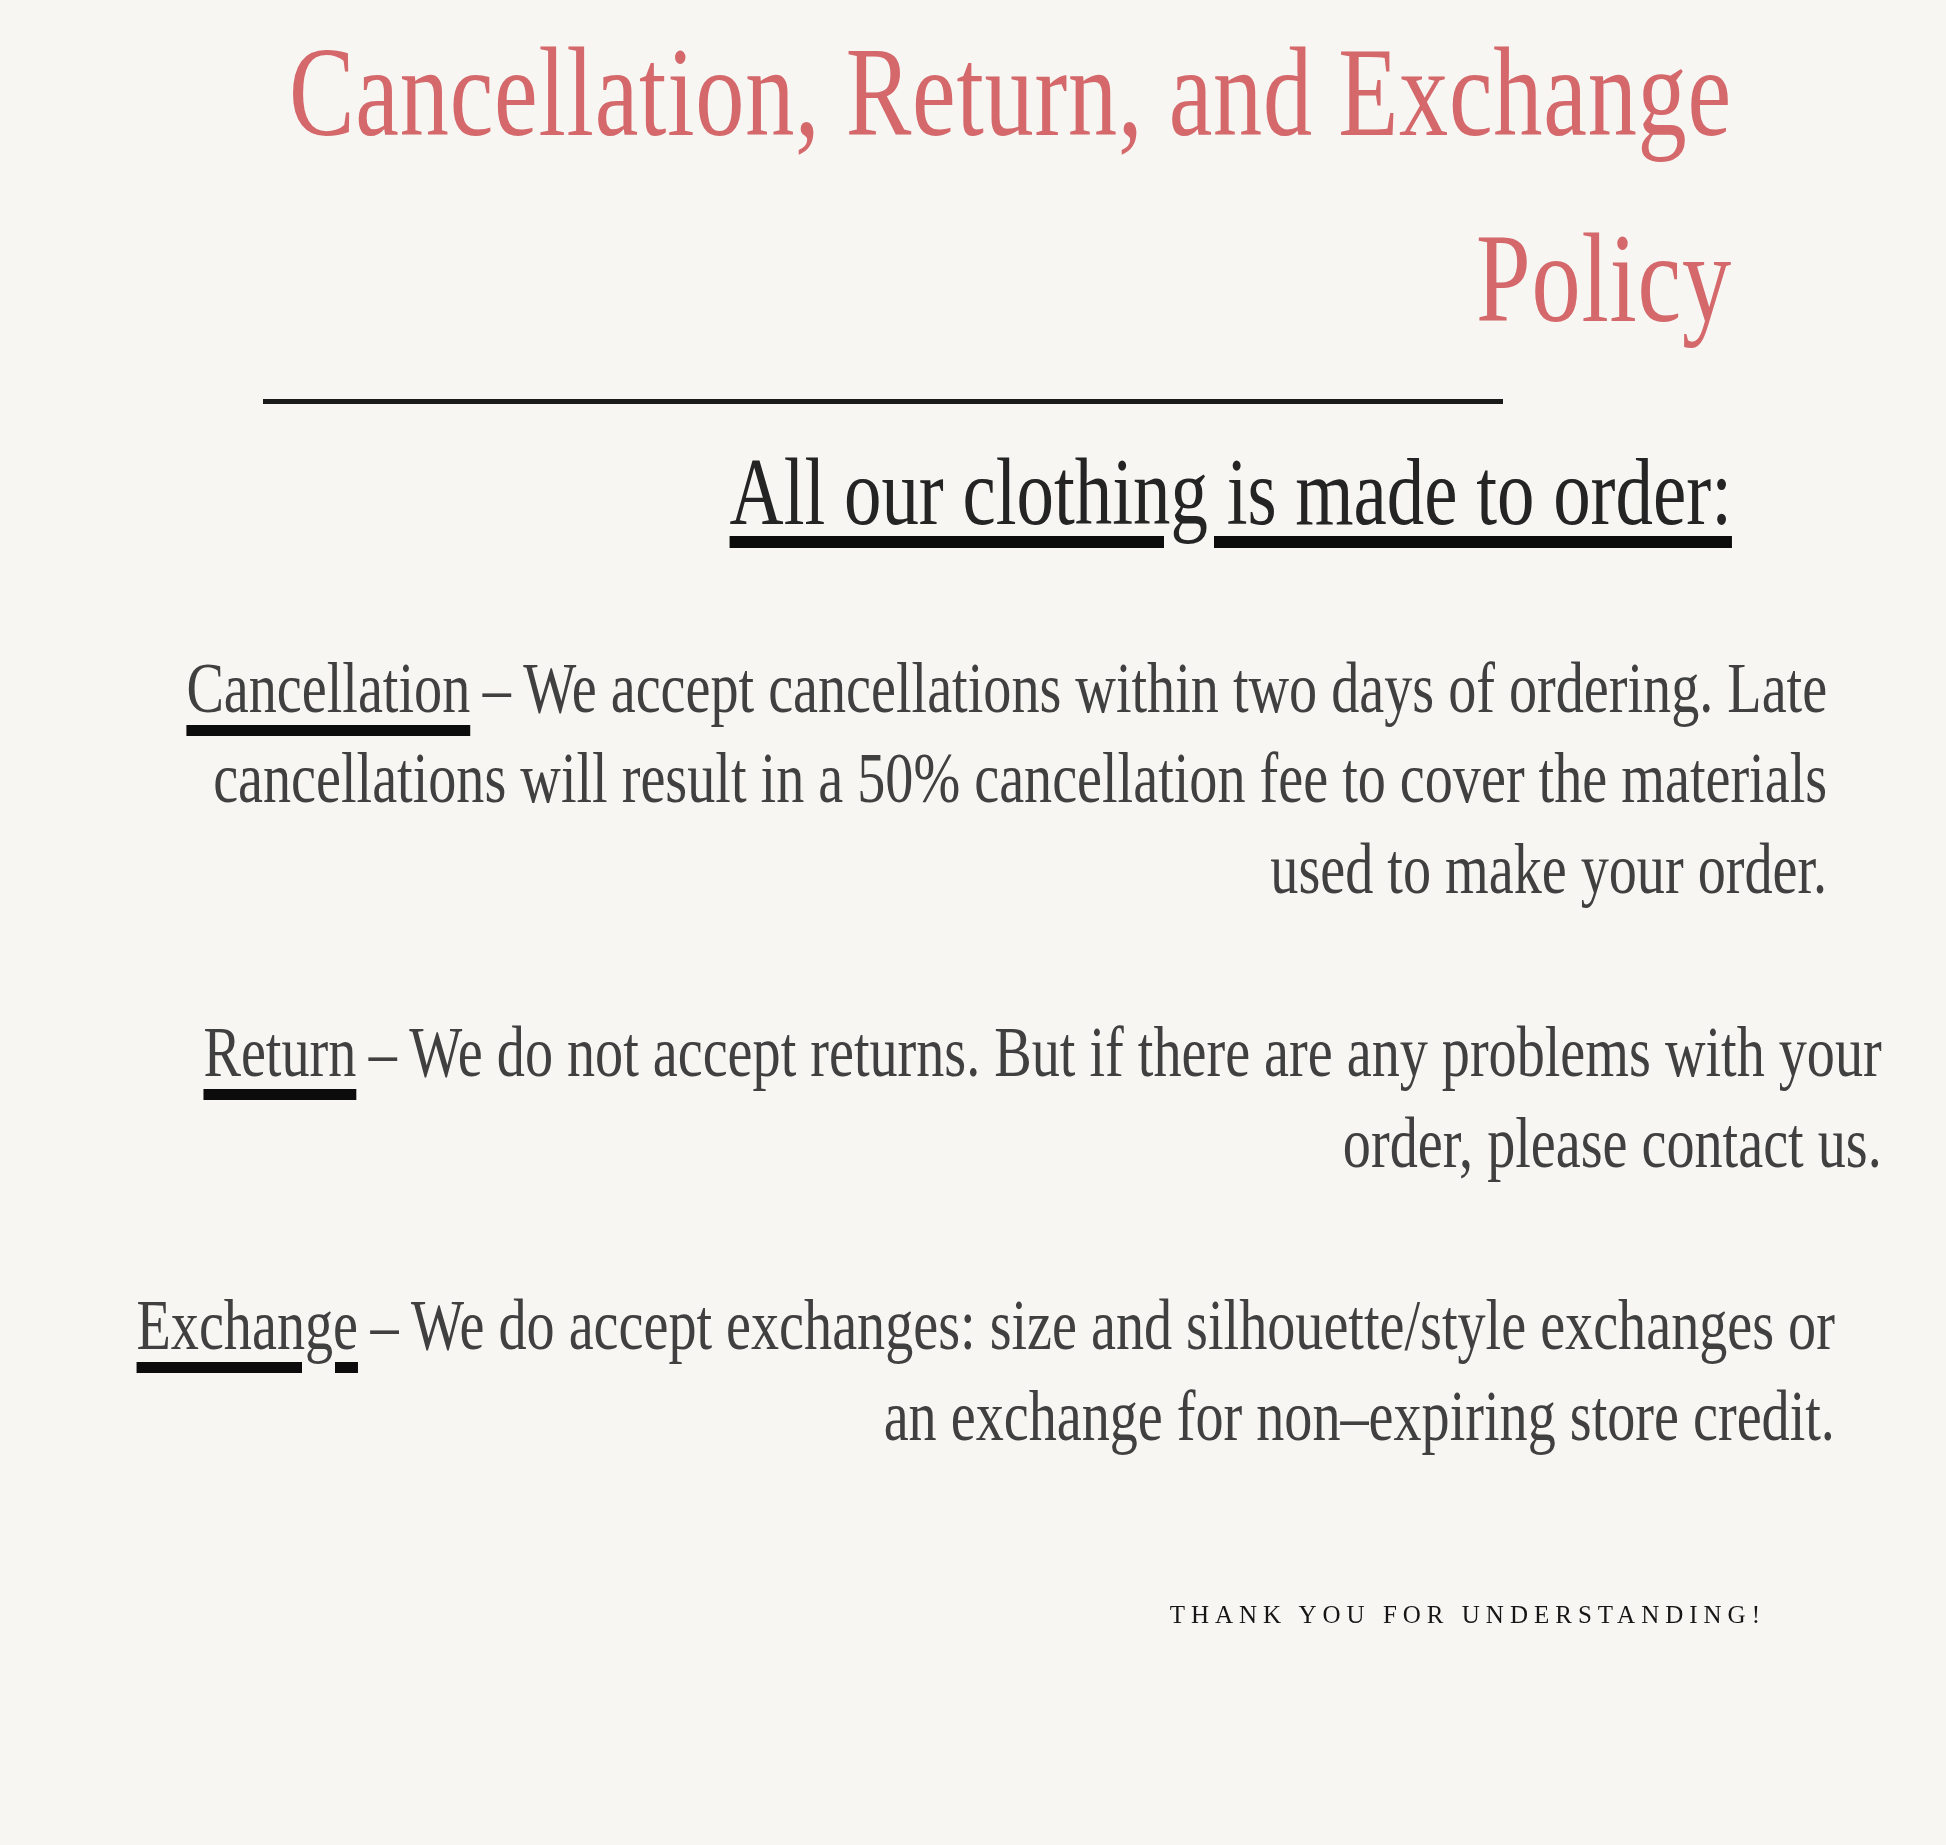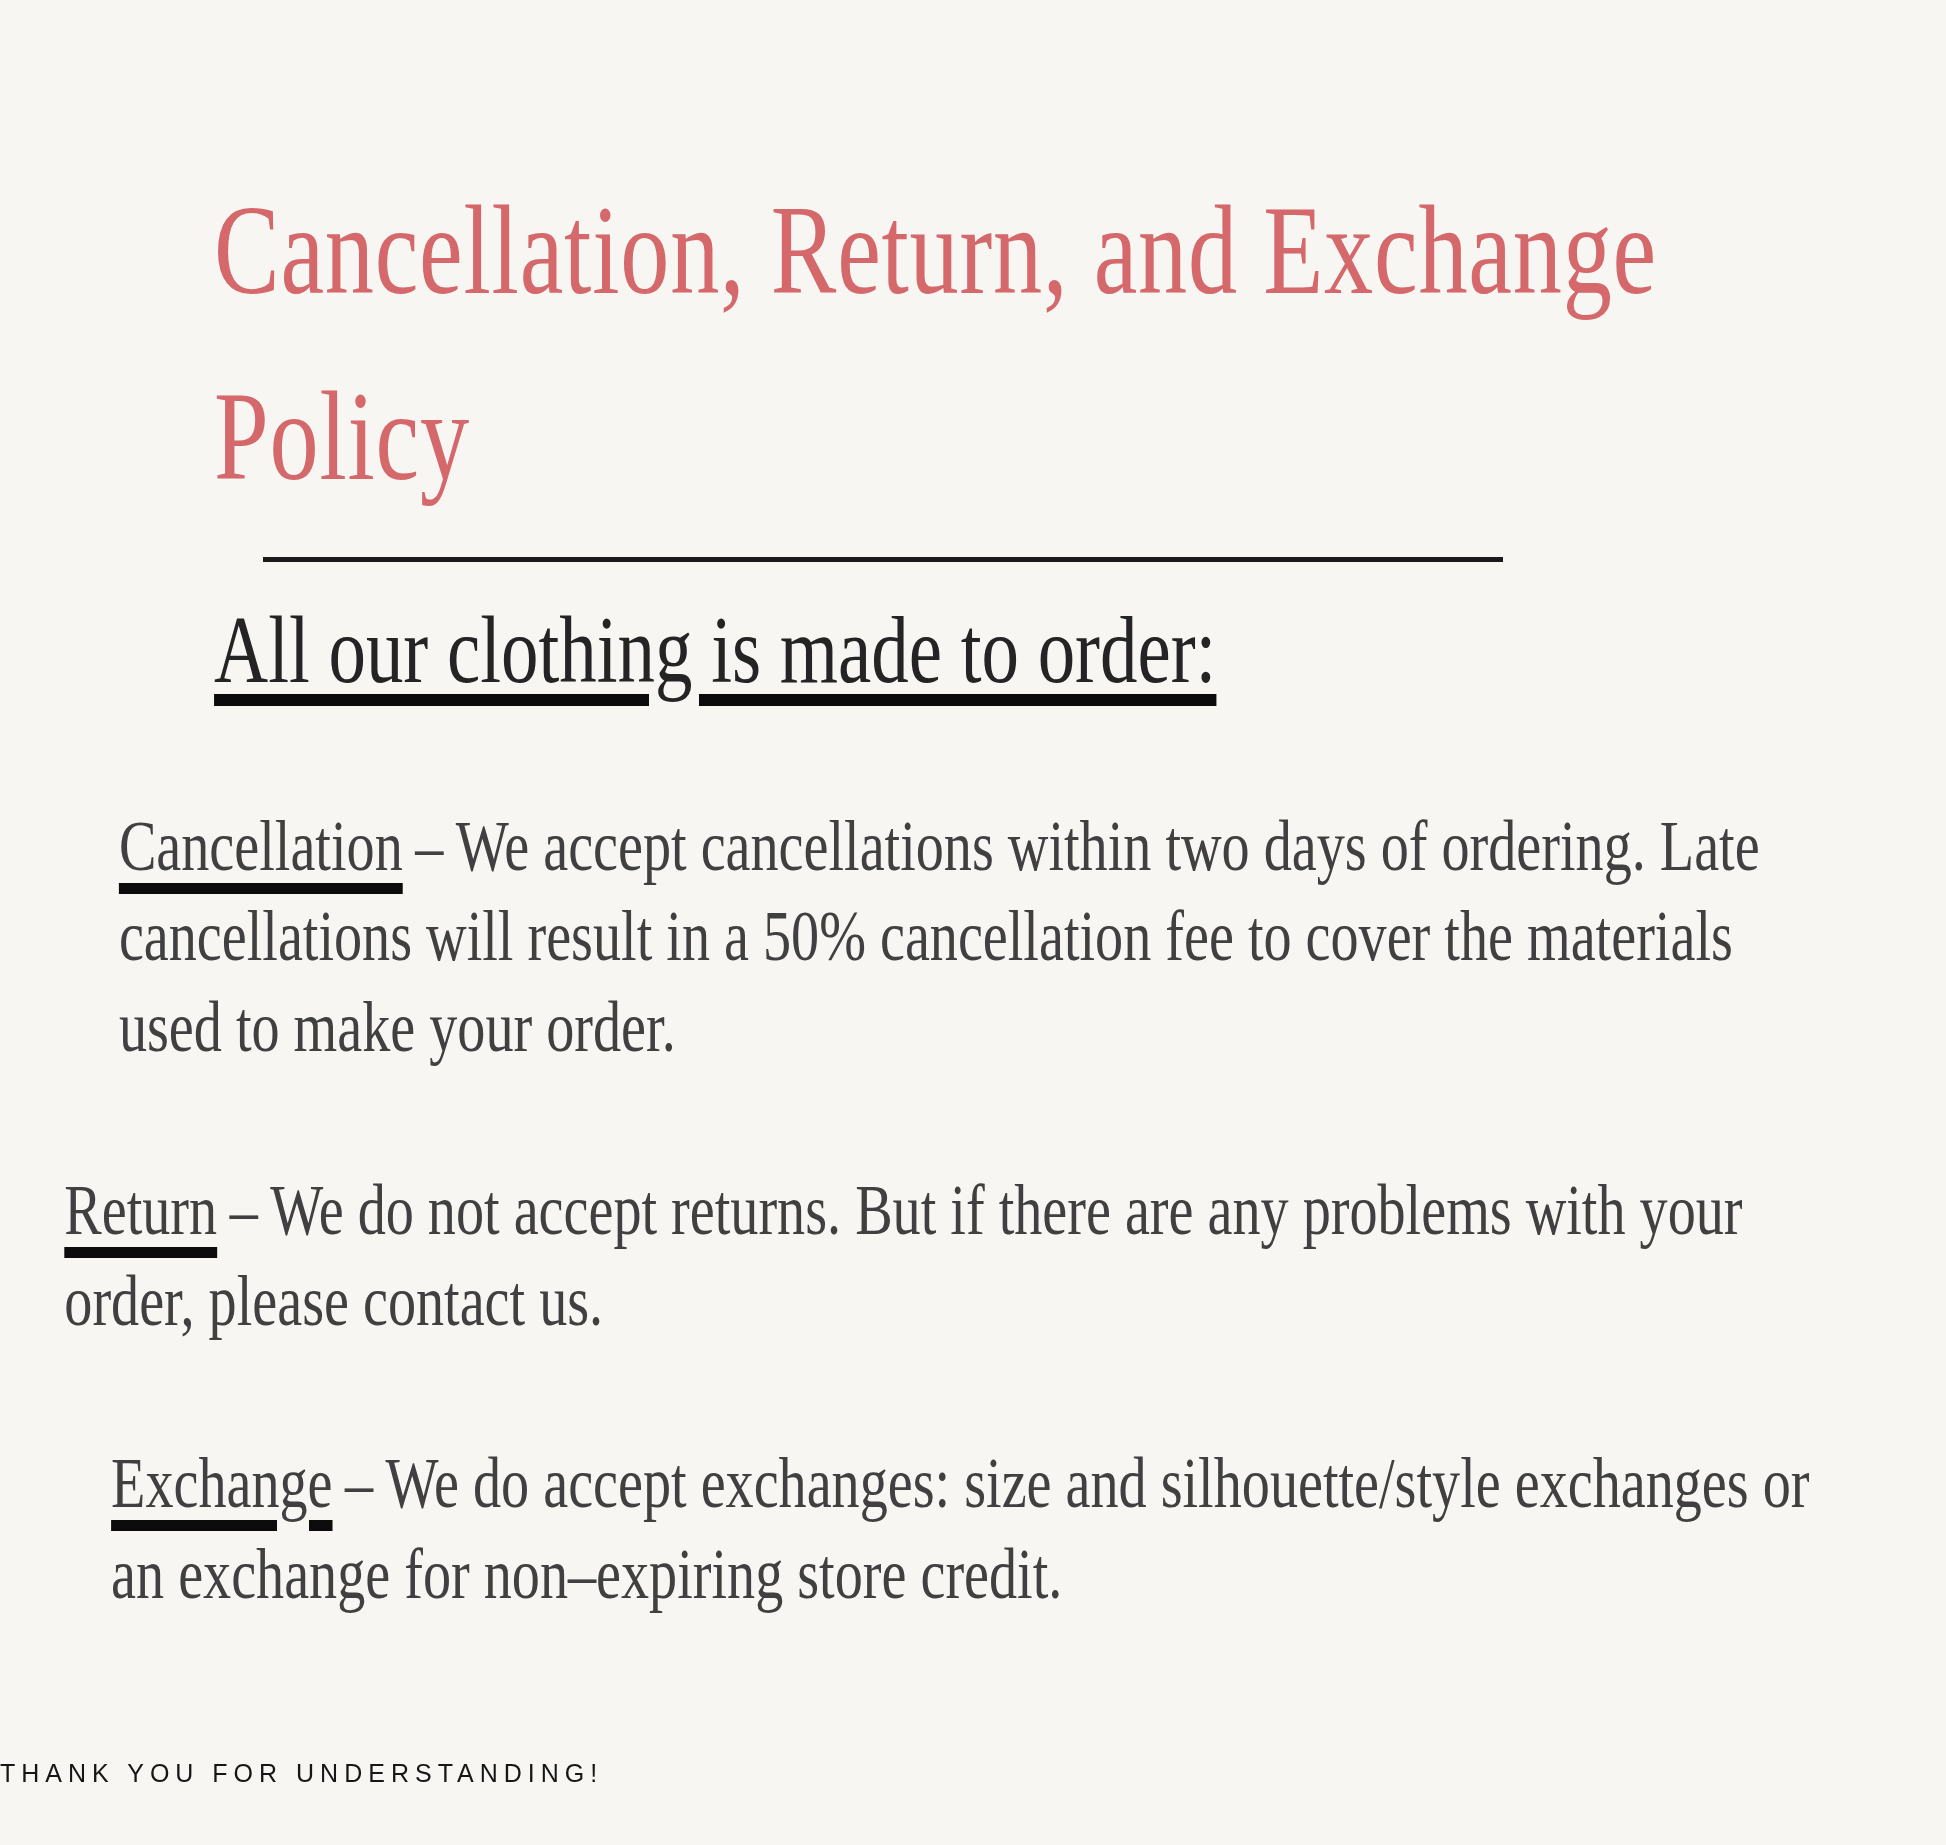--- a/index.html
+++ b/index.html
@@ -10,22 +10,21 @@
     width: 1946px;
     height: 1845px;
     background: #f7f6f3;
     overflow: hidden;
     font-family: "Liberation Serif", serif;
   }
   .page {
     width: 1766px;
     height: 1845px;
     box-sizing: border-box;
-    padding-top: 158px;
-    text-align: left;
+    text-align: right;
   }
   
   .condensed {
     transform: scaleX(0.78);
     transform-origin: 50% 50%;
   }
   .title {
     color: #d4686b;
     font-size: 126px;
     line-height: 1.48;
@@ -66,21 +65,21 @@
     text-underline-offset: 13px;
   }
   .policy .dash {
     padding: 0 16px;
   }
   .policy-cancellation { width: 2190px; margin-left: -122px; }
   .policy-return       { width: 2330px; margin-left: -192px; }
   .policy-exchange     { width: 2210px; margin-left: -132px; }
   .footer {
     margin-top: 130px;
-    font-family: Liberation Sans, sans-serif;
+    font-family: Liberation Serif, serif;
     color: #161616;
     font-size: 25px;
     letter-spacing: 6px;
     line-height: 1.85;
     font-weight: 400;
   }
 </style>
 </head>
 <body>
 

